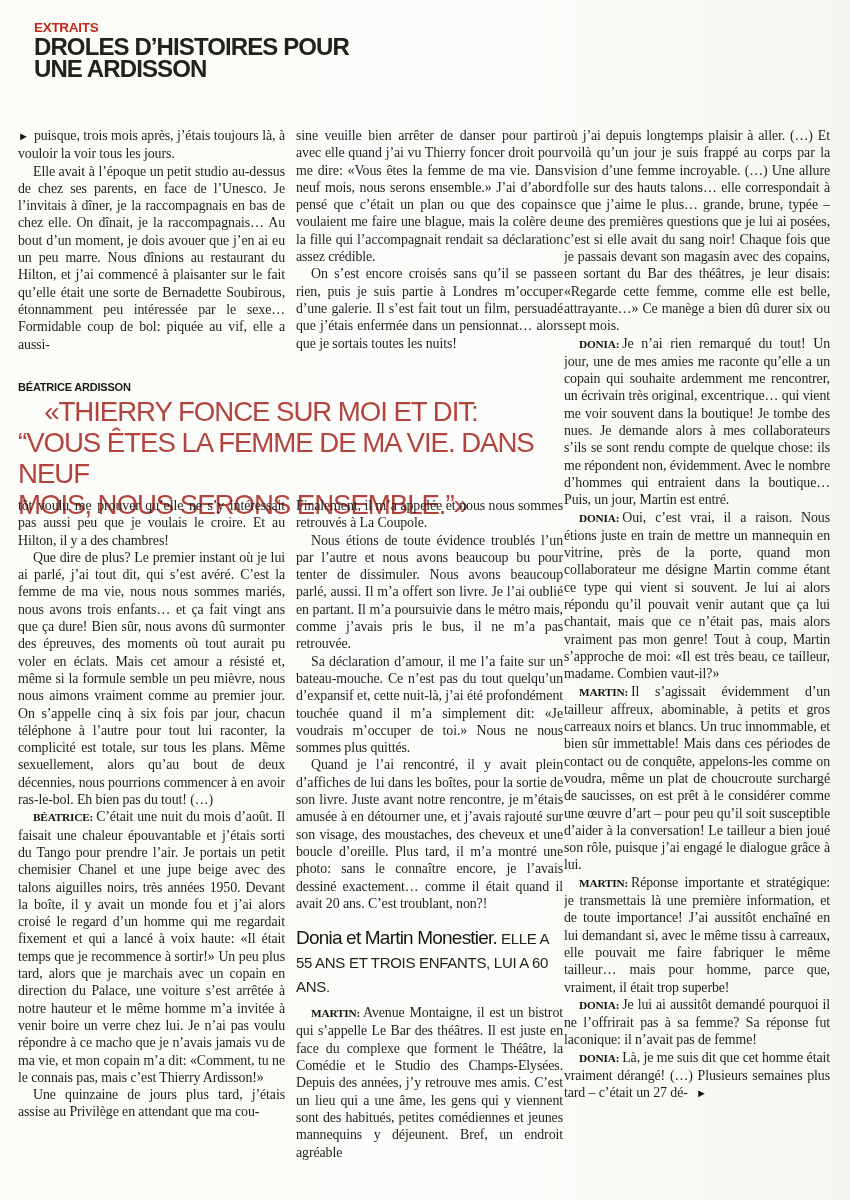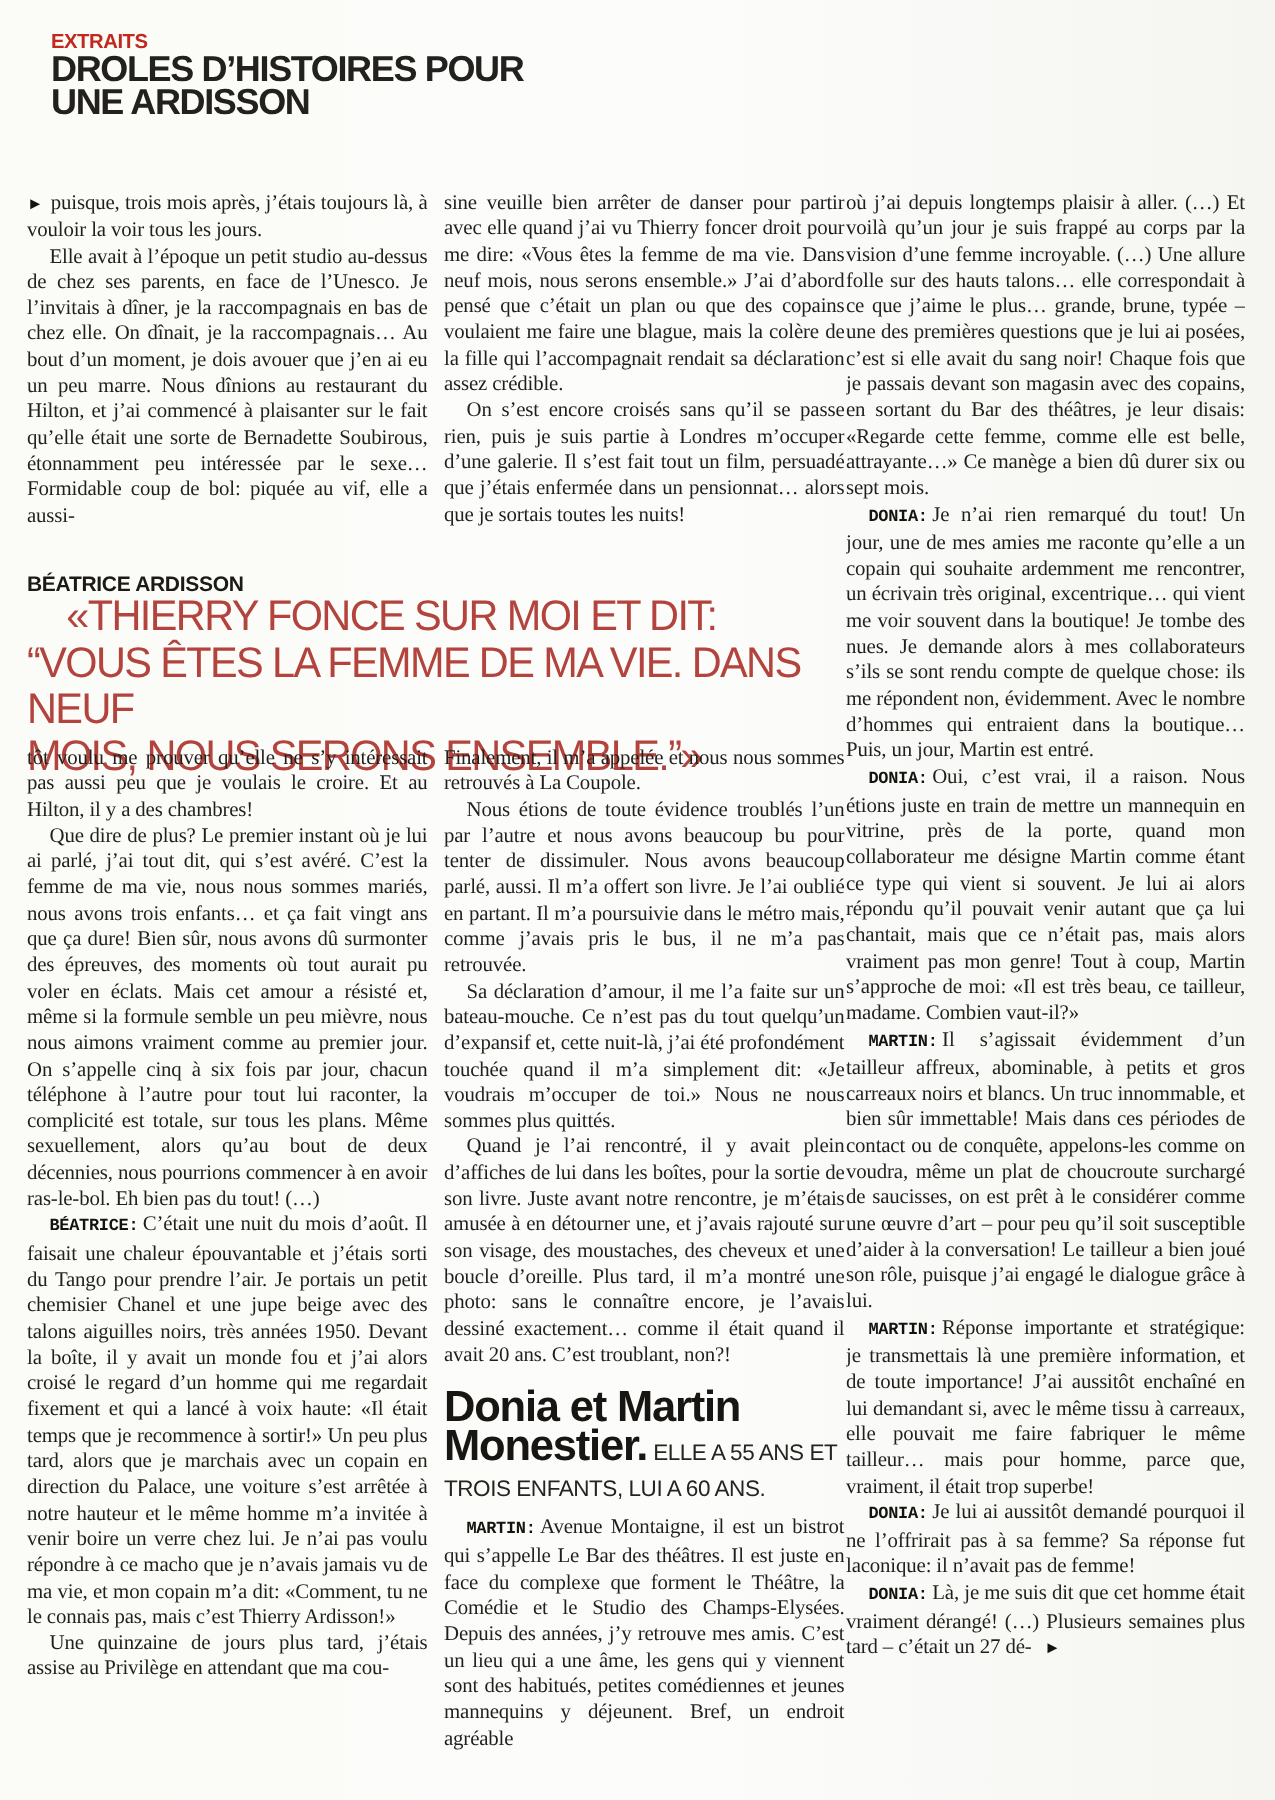--- a/index.html
+++ b/index.html
@@ -37,41 +37,41 @@
   .body-p {
     margin: 0;
     font-size: 13.9px;
     line-height: 17.3px;
     letter-spacing: -0.1px;
     text-align: justify;
     color: #211f1c;
   }
   .body-p.indent { text-indent: 15px; }
   .speaker {
-    font-family: Liberation Mono, monospace;
+    font-family: Liberation Serif, serif;
     font-weight: bold;
     font-size: 11.3px;
     letter-spacing: -0.2px;
     color: #14130f;
     margin-right: 3px;
   }
   .arrow {
     font-size: 11px;
     color: #14130f;
     margin-right: 5px;
     letter-spacing: 0;
   }
   .arrow.end { margin-right: 0; margin-left: 5px; }
   .pullquote-label {
     position: absolute;
     left: 18px;
     top: 381px;
     font-family: "Liberation Sans", sans-serif;
     font-weight: bold;
-    font-size: 14px;
+    font-size: 11px;
     letter-spacing: -0.2px;
     color: #1c1a17;
   }
   .pullquote {
     position: absolute;
     left: 18px;
     top: 396px;
     width: 552px;
     font-family: "Liberation Sans", sans-serif;
     font-weight: 400;
@@ -84,22 +84,22 @@
   }
   .pullquote .q-line { display: block; }
   .pullquote .q-line.first { text-indent: 27px; }
   .names-heading {
     margin-top: 14px;
     margin-bottom: 5px;
     text-align: left;
   }
   .names {
     font-family: "Liberation Sans", sans-serif;
-    font-weight: bold;
-    font-size: 29px;
+    font-weight: normal;
+    font-size: 19px;
     line-height: 24px;
     letter-spacing: -0.8px;
     color: #181613;
   }
   .names-sub {
     font-family: "Liberation Sans", sans-serif;
     font-size: 15px;
     line-height: 24px;
     letter-spacing: -0.3px;
     color: #26241f;

